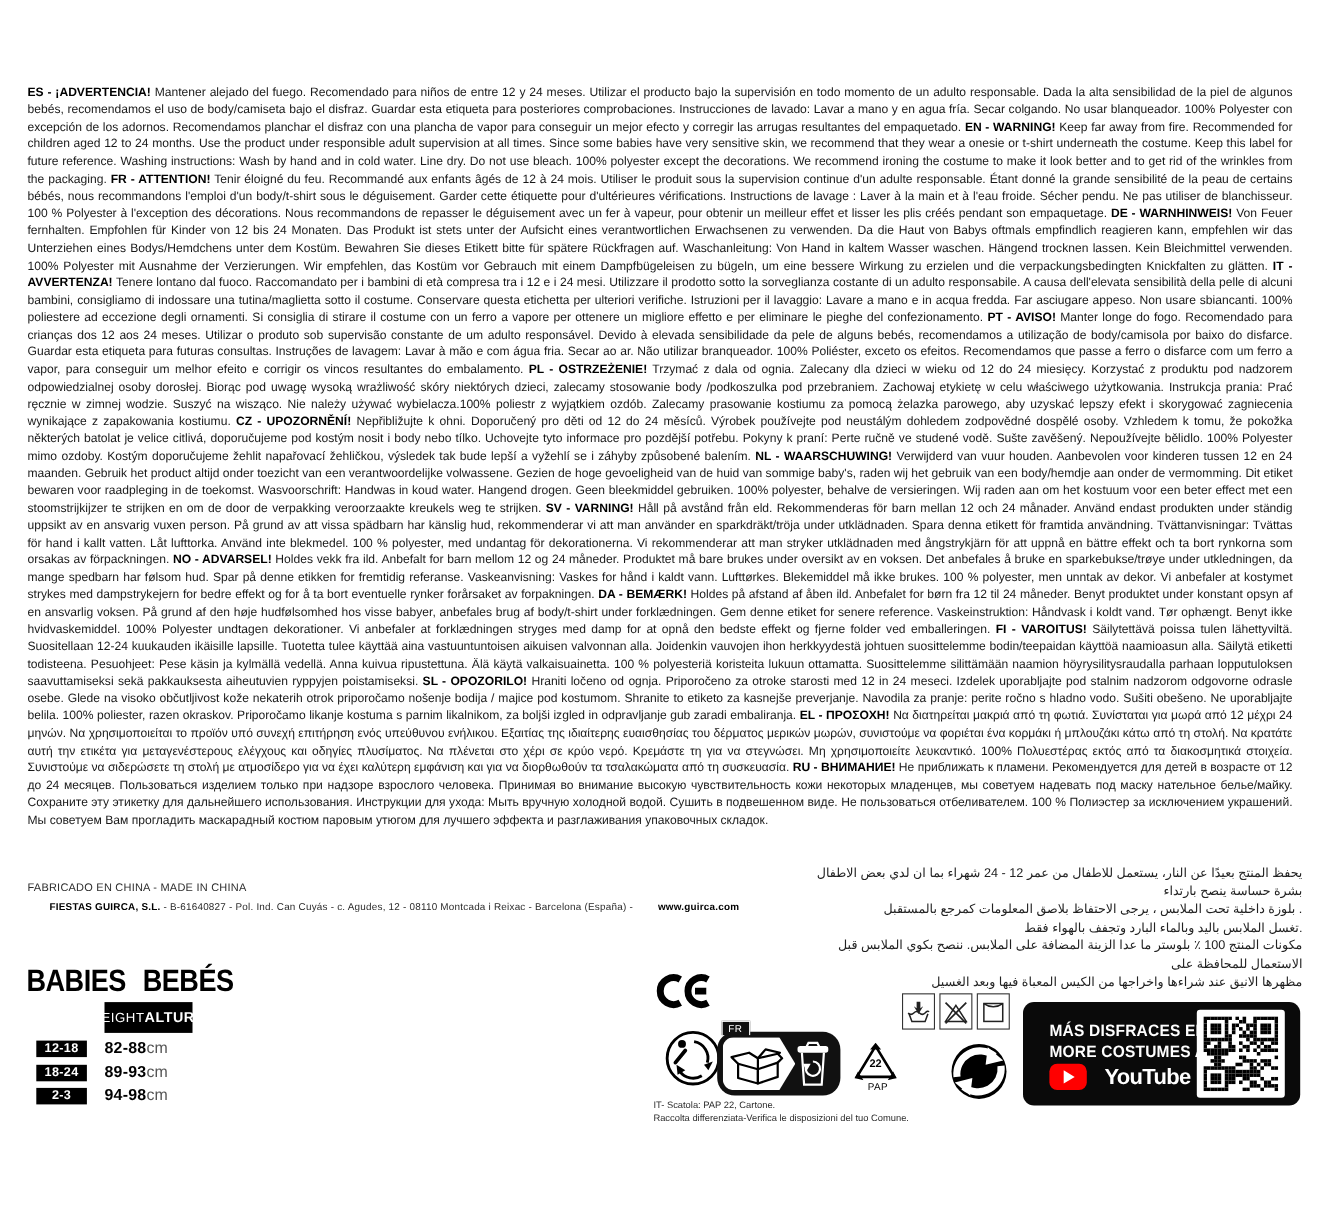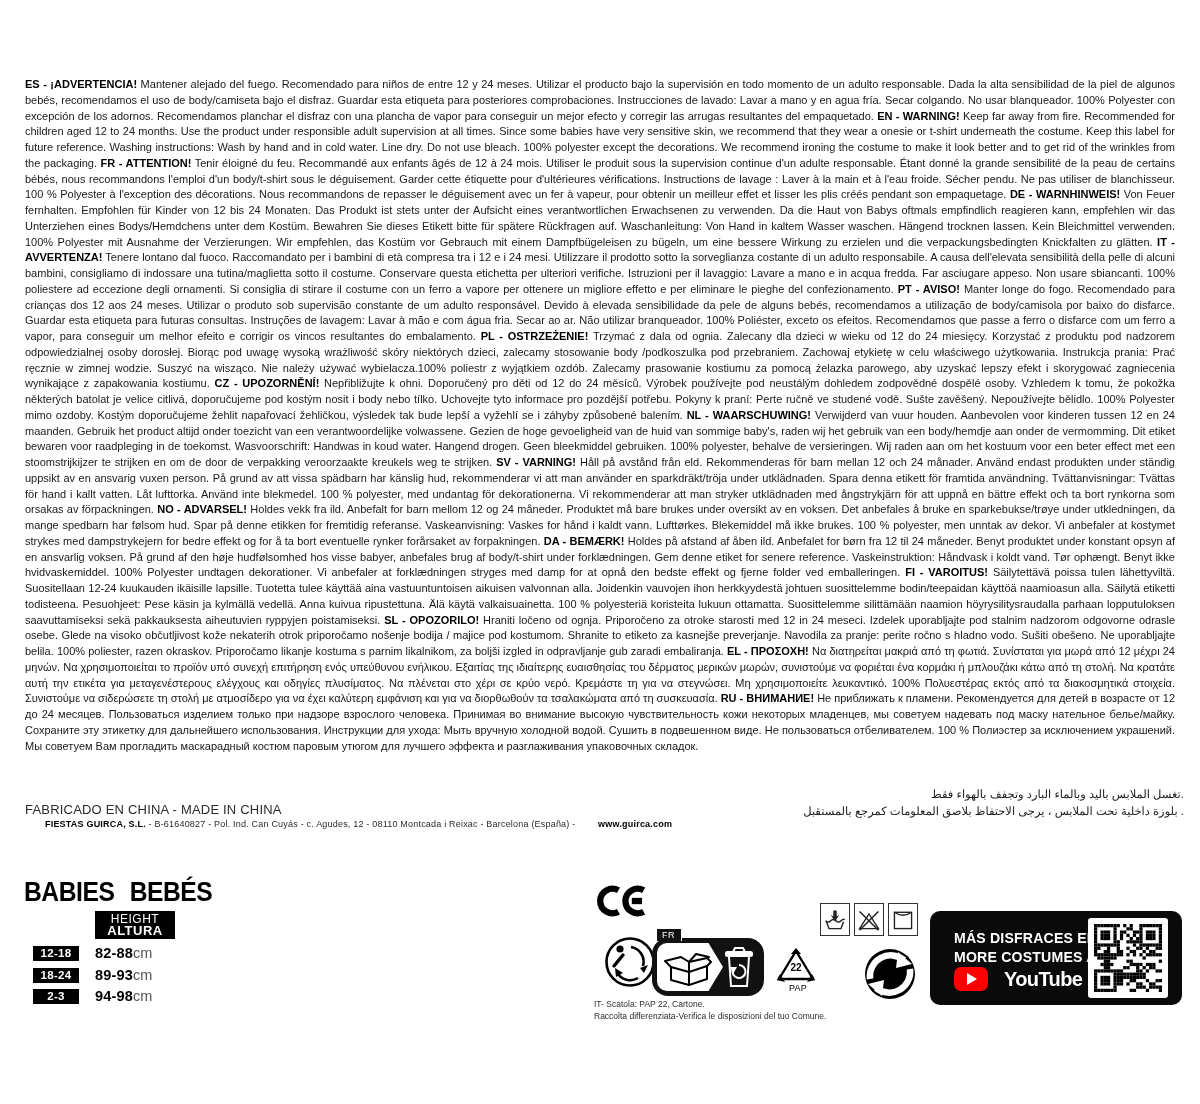--- a/index.html
+++ b/index.html
@@ -3,31 +3,31 @@
 <meta charset="utf-8">
 <style>
   html,body{margin:0;padding:0;background:#fff;}
   .page{position:relative;width:1200px;height:1104px;background:#fff;overflow:hidden;
         font-family:"Liberation Sans",sans-serif;color:#1a1a1a;}
   
   .warnings{position:absolute;left:25px;top:66px;width:1150px;
             font-size:11px;line-height:15.75px;text-align:justify;color:#191919;}
   .warnings b{font-weight:bold;color:#000;}
   
-  .made-in{position:absolute;left:25px;top:802px;font-size:13px;color:#2b2b2b;letter-spacing:.2px;}
+  .made-in{position:absolute;left:25px;top:802px;font-size:10px;color:#2b2b2b;letter-spacing:.2px;}
   .manufacturer{position:absolute;left:25px;top:819px;font-size:9px;color:#2b2b2b;letter-spacing:.2px;}
   .manufacturer b{color:#000;padding-left:20px;}
   
   .arabic{position:absolute;right:16px;top:786px;width:450px;direction:rtl;text-align:right;
           font-size:11.5px;line-height:16.5px;color:#222;}
   
   .babies-title{position:absolute;left:24px;top:876px;font-size:28px;font-weight:bold;color:#000;
                 transform:scaleX(.88);transform-origin:left center;word-spacing:10px;letter-spacing:-.5px;white-space:nowrap;}
   .height-header{position:absolute;left:95px;top:911px;width:80px;height:28px;background:#000;color:#fff;
-                 display:flex;flex-direction:column;align-items:center;justify-content:center;line-height:12px;}
+                 display:flex;flex-direction:row;align-items:center;justify-content:center;line-height:12px;}
   .height-header .l1{font-size:12px;font-weight:normal;letter-spacing:.5px;}
   .height-header .l2{font-size:13px;font-weight:bold;letter-spacing:.5px;}
   .size-rows{position:absolute;left:33px;top:945px;width:200px;text-decoration:underline;}
   .size-row{position:relative;height:21.5px;}
   .age-box{position:absolute;left:0;top:1px;width:46px;height:15px;background:#000;color:#fff;
            font-size:11.5px;font-weight:bold;text-align:center;line-height:15px;letter-spacing:.3px;}
   .height-val{position:absolute;left:62px;top:0;font-size:14.5px;color:#333;}
   .height-val b{color:#000;letter-spacing:.2px;}
   .height-val .unit{font-weight:normal;color:#555;}
   
@@ -66,22 +66,25 @@
 <body>
 
 <div class="page">
 
   <p class="warnings"><b>ES - ¡ADVERTENCIA!</b> Mantener alejado del fuego. Recomendado para niños de entre 12 y 24 meses. Utilizar el producto bajo la supervisión en todo momento de un adulto responsable. Dada la alta sensibilidad de la piel de algunos bebés, recomendamos el uso de body/camiseta bajo el disfraz. Guardar esta etiqueta para posteriores comprobaciones. Instrucciones de lavado: Lavar a mano y en agua fría. Secar colgando. No usar blanqueador. 100% Polyester con excepción de los adornos. Recomendamos planchar el disfraz con una plancha de vapor para conseguir un mejor efecto y corregir las arrugas resultantes del empaquetado. <b>EN - WARNING!</b> Keep far away from fire. Recommended for children aged 12 to 24 months. Use the product under responsible adult supervision at all times. Since some babies have very sensitive skin, we recommend that they wear a onesie or t-shirt underneath the costume. Keep this label for future reference. Washing instructions: Wash by hand and in cold water. Line dry. Do not use bleach. 100% polyester except the decorations. We recommend ironing the costume to make it look better and to get rid of the wrinkles from the packaging. <b>FR - ATTENTION!</b> Tenir éloigné du feu. Recommandé aux enfants âgés de 12 à 24 mois. Utiliser le produit sous la supervision continue d'un adulte responsable. Étant donné la grande sensibilité de la peau de certains bébés, nous recommandons l'emploi d'un body/t-shirt sous le déguisement. Garder cette étiquette pour d'ultérieures vérifications. Instructions de lavage : Laver à la main et à l'eau froide. Sécher pendu. Ne pas utiliser de blanchisseur. 100 % Polyester à l'exception des décorations. Nous recommandons de repasser le déguisement avec un fer à vapeur, pour obtenir un meilleur effet et lisser les plis créés pendant son empaquetage. <b>DE - WARNHINWEIS!</b> Von Feuer fernhalten. Empfohlen für Kinder von 12 bis 24 Monaten. Das Produkt ist stets unter der Aufsicht eines verantwortlichen Erwachsenen zu verwenden. Da die Haut von Babys oftmals empfindlich reagieren kann, empfehlen wir das Unterziehen eines Bodys/Hemdchens unter dem Kostüm. Bewahren Sie dieses Etikett bitte für spätere Rückfragen auf. Waschanleitung: Von Hand in kaltem Wasser waschen. Hängend trocknen lassen. Kein Bleichmittel verwenden. 100% Polyester mit Ausnahme der Verzierungen. Wir empfehlen, das Kostüm vor Gebrauch mit einem Dampfbügeleisen zu bügeln, um eine bessere Wirkung zu erzielen und die verpackungsbedingten Knickfalten zu glätten. <b>IT - AVVERTENZA!</b> Tenere lontano dal fuoco. Raccomandato per i bambini di età compresa tra i 12 e i 24 mesi. Utilizzare il prodotto sotto la sorveglianza costante di un adulto responsabile. A causa dell'elevata sensibilità della pelle di alcuni bambini, consigliamo di indossare una tutina/maglietta sotto il costume. Conservare questa etichetta per ulteriori verifiche. Istruzioni per il lavaggio: Lavare a mano e in acqua fredda. Far asciugare appeso. Non usare sbiancanti. 100% poliestere ad eccezione degli ornamenti. Si consiglia di stirare il costume con un ferro a vapore per ottenere un migliore effetto e per eliminare le pieghe del confezionamento. <b>PT - AVISO!</b> Manter longe do fogo. Recomendado para crianças dos 12 aos 24 meses. Utilizar o produto sob supervisão constante de um adulto responsável. Devido à elevada sensibilidade da pele de alguns bebés, recomendamos a utilização de body/camisola por baixo do disfarce. Guardar esta etiqueta para futuras consultas. Instruções de lavagem: Lavar à mão e com água fria. Secar ao ar. Não utilizar branqueador. 100% Poliéster, exceto os efeitos. Recomendamos que passe a ferro o disfarce com um ferro a vapor, para conseguir um melhor efeito e corrigir os vincos resultantes do embalamento. <b>PL - OSTRZEŻENIE!</b> Trzymać z dala od ognia. Zalecany dla dzieci w wieku od 12 do 24 miesięcy. Korzystać z produktu pod nadzorem odpowiedzialnej osoby dorosłej. Biorąc pod uwagę wysoką wrażliwość skóry niektórych dzieci, zalecamy stosowanie body /podkoszulka pod przebraniem. Zachowaj etykietę w celu właściwego użytkowania. Instrukcja prania: Prać ręcznie w zimnej wodzie. Suszyć na wisząco. Nie należy używać wybielacza.100% poliestr z wyjątkiem ozdób. Zalecamy prasowanie kostiumu za pomocą żelazka parowego, aby uzyskać lepszy efekt i skorygować zagniecenia wynikające z zapakowania kostiumu. <b>CZ - UPOZORNĚNÍ!</b> Nepřibližujte k ohni. Doporučený pro děti od 12 do 24 měsíců. Výrobek používejte pod neustálým dohledem zodpovědné dospělé osoby. Vzhledem k tomu, že pokožka některých batolat je velice citlivá, doporučujeme pod kostým nosit i body nebo tílko. Uchovejte tyto informace pro pozdější potřebu. Pokyny k praní: Perte ručně ve studené vodě. Sušte zavěšený. Nepoužívejte bělidlo. 100% Polyester mimo ozdoby. Kostým doporučujeme žehlit napařovací žehličkou, výsledek tak bude lepší a vyžehlí se i záhyby způsobené balením. <b>NL - WAARSCHUWING!</b> Verwijderd van vuur houden. Aanbevolen voor kinderen tussen 12 en 24 maanden. Gebruik het product altijd onder toezicht van een verantwoordelijke volwassene. Gezien de hoge gevoeligheid van de huid van sommige baby's, raden wij het gebruik van een body/hemdje aan onder de vermomming. Dit etiket bewaren voor raadpleging in de toekomst. Wasvoorschrift: Handwas in koud water. Hangend drogen. Geen bleekmiddel gebruiken. 100% polyester, behalve de versieringen. Wij raden aan om het kostuum voor een beter effect met een stoomstrijkijzer te strijken en om de door de verpakking veroorzaakte kreukels weg te strijken. <b>SV - VARNING!</b> Håll på avstånd från eld. Rekommenderas för barn mellan 12 och 24 månader. Använd endast produkten under ständig uppsikt av en ansvarig vuxen person. På grund av att vissa spädbarn har känslig hud, rekommenderar vi att man använder en sparkdräkt/tröja under utklädnaden. Spara denna etikett för framtida användning. Tvättanvisningar: Tvättas för hand i kallt vatten. Låt lufttorka. Använd inte blekmedel. 100 % polyester, med undantag för dekorationerna. Vi rekommenderar att man stryker utklädnaden med ångstrykjärn för att uppnå en bättre effekt och ta bort rynkorna som orsakas av förpackningen. <b>NO - ADVARSEL!</b> Holdes vekk fra ild. Anbefalt for barn mellom 12 og 24 måneder. Produktet må bare brukes under oversikt av en voksen. Det anbefales å bruke en sparkebukse/trøye under utkledningen, da mange spedbarn har følsom hud. Spar på denne etikken for fremtidig referanse. Vaskeanvisning: Vaskes for hånd i kaldt vann. Lufttørkes. Blekemiddel må ikke brukes. 100 % polyester, men unntak av dekor. Vi anbefaler at kostymet strykes med dampstrykejern for bedre effekt og for å ta bort eventuelle rynker forårsaket av forpakningen. <b>DA - BEMÆRK!</b> Holdes på afstand af åben ild. Anbefalet for børn fra 12 til 24 måneder. Benyt produktet under konstant opsyn af en ansvarlig voksen. På grund af den høje hudfølsomhed hos visse babyer, anbefales brug af body/t-shirt under forklædningen. Gem denne etiket for senere reference. Vaskeinstruktion: Håndvask i koldt vand. Tør ophængt. Benyt ikke hvidvaskemiddel. 100% Polyester undtagen dekorationer. Vi anbefaler at forklædningen stryges med damp for at opnå den bedste effekt og fjerne folder ved emballeringen. <b>FI - VAROITUS!</b> Säilytettävä poissa tulen lähettyviltä. Suositellaan 12-24 kuukauden ikäisille lapsille. Tuotetta tulee käyttää aina vastuuntuntoisen aikuisen valvonnan alla. Joidenkin vauvojen ihon herkkyydestä johtuen suosittelemme bodin/teepaidan käyttöä naamioasun alla. Säilytä etiketti todisteena. Pesuohjeet: Pese käsin ja kylmällä vedellä. Anna kuivua ripustettuna. Älä käytä valkaisuainetta. 100 % polyesteriä koristeita lukuun ottamatta. Suosittelemme silittämään naamion höyrysilitysraudalla parhaan lopputuloksen saavuttamiseksi sekä pakkauksesta aiheutuvien ryppyjen poistamiseksi. <b>SL - OPOZORILO!</b> Hraniti ločeno od ognja. Priporočeno za otroke starosti med 12 in 24 meseci. Izdelek uporabljajte pod stalnim nadzorom odgovorne odrasle osebe. Glede na visoko občutljivost kože nekaterih otrok priporočamo nošenje bodija / majice pod kostumom. Shranite to etiketo za kasnejše preverjanje. Navodila za pranje: perite ročno s hladno vodo. Sušiti obešeno. Ne uporabljajte belila. 100% poliester, razen okraskov. Priporočamo likanje kostuma s parnim likalnikom, za boljši izgled in odpravljanje gub zaradi embaliranja. <b>EL - ΠΡΟΣΟΧΗ!</b> Να διατηρείται μακριά από τη φωτιά. Συνίσταται για μωρά από 12 μέχρι 24 μηνών. Να χρησιμοποιείται το προϊόν υπό συνεχή επιτήρηση ενός υπεύθυνου ενήλικου. Εξαιτίας της ιδιαίτερης ευαισθησίας του δέρματος μερικών μωρών, συνιστούμε να φοριέται ένα κορμάκι ή μπλουζάκι κάτω από τη στολή. Να κρατάτε αυτή την ετικέτα για μεταγενέστερους ελέγχους και οδηγίες πλυσίματος. Να πλένεται στο χέρι σε κρύο νερό. Κρεμάστε τη για να στεγνώσει. Μη χρησιμοποιείτε λευκαντικό. 100% Πολυεστέρας εκτός από τα διακοσμητικά στοιχεία. Συνιστούμε να σιδερώσετε τη στολή με ατμοσίδερο για να έχει καλύτερη εμφάνιση και για να διορθωθούν τα τσαλακώματα από τη συσκευασία. <b>RU - ВНИМАНИЕ!</b> Не приближать к пламени. Рекомендуется для детей в возрасте от 12 до 24 месяцев. Пользоваться изделием только при надзоре взрослого человека. Принимая во внимание высокую чувствительность кожи некоторых младенцев, мы советуем надевать под маску нательное белье/майку. Сохраните эту этикетку для дальнейшего использования. Инструкции для ухода: Мыть вручную холодной водой. Сушить в подвешенном виде. Не пользоваться отбеливателем. 100 % Полиэстер за исключением украшений. Мы советуем Вам прогладить маскарадный костюм паровым утюгом для лучшего эффекта и разглаживания упаковочных складок. </p>
 
   <div class="made-in">FABRICADO EN CHINA - MADE IN CHINA</div>
   <div class="manufacturer"><b>FIESTAS GUIRCA, S.L.</b><span> - B-61640827 - Pol. Ind. Can Cuyás - c. Agudes, 12 - 08110 Montcada i Reixac - Barcelona (España) - </span><b>www.guirca.com</b></div>
 
   <div class="arabic">
+      <div>يحفظ المنتج بعيدًا عن النار، يستعمل للاطفال من عمر 12 - 24 شهراء بما ان لدي بعض الاطفال بشرة حساسة ينصح بارتداء</div>
+      <div>. بلوزة داخلية تحت الملابس ، يرجى الاحتفاظ بلاصق المعلومات كمرجع بالمستقبل</div>
       <div>.تغسل الملابس باليد وبالماء البارد وتجفف بالهواء فقط</div>
-      <div>. بلوزة داخلية تحت الملابس ، يرجى الاحتفاظ بلاصق المعلومات كمرجع بالمستقبل</div>
+      <div>مكونات المنتج 100 ٪ بلوستر ما عدا الزينة المضافة على الملابس. ننصح بكوي الملابس قبل الاستعمال للمحافظة على</div>
+      <div>مظهرها الانيق عند شراءها واخراجها من الكيس المعباة فيها وبعد الغسيل</div>
     </div>
 
   <div class="babies-title">BABIES BEBÉS</div>
 
   <div class="height-header">
     <span class="l1">HEIGHT</span>
     <span class="l2">ALTURA</span>
   </div>
   <div class="size-rows">
       <div class="size-row">

